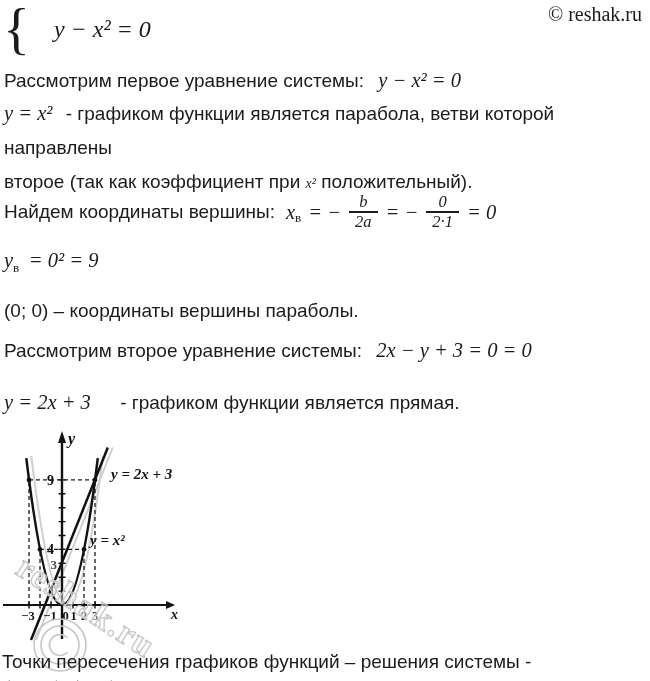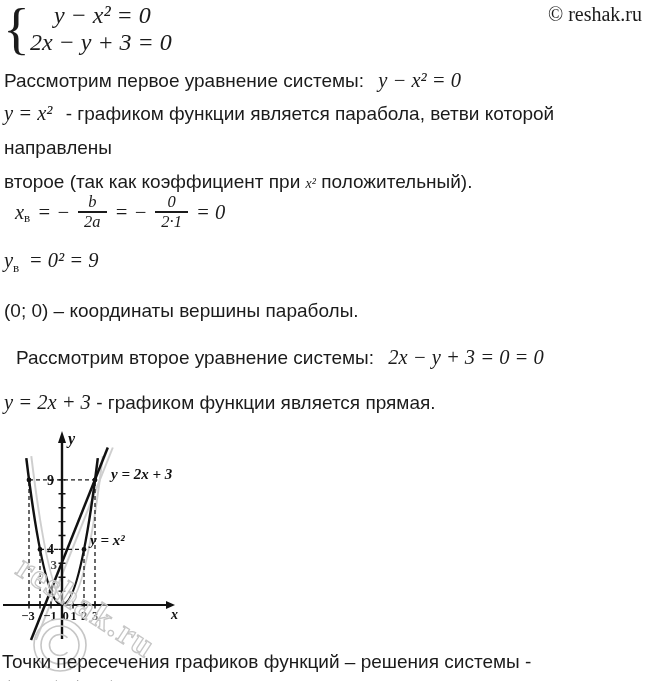--- a/index.html
+++ b/index.html
@@ -24,38 +24,38 @@
 </style>
 </head>
 <body>
 
 <div class="abs serif" style="right:8px;top:3px;font-size:20px;">© reshak.ru</div>
 
 <div class="abs" style="left:3px;top:0px;display:flex;align-items:center;">
   <span class="sysbrace">{</span>
   <div>
     <div class="syseq" style="padding-left:24px;">y − x² = 0</div>
-    <div class="syseq">2x − y + 3 = 0</div>
   </div>
 </div>
 
 <div class="abs t" style="left:4px;top:67px;">
   <span>Рассмотрим первое уравнение системы:</span>
   <span class="m" style="margin-left:9px;">y − x² = 0</span>
 </div>
 
 <div class="abs t" style="left:4px;top:96px;width:644px;line-height:34px;">
   <span class="m">y = x²</span>
   <span style="margin-left:8px;">- графиком функции является парабола, ветви которой направлены</span><br>
   <span>второе (так как коэффициент при</span>
   <span class="m" style="font-size:14px;font-family:Liberation Serif, serif;">x²</span>
   <span>положительный).</span>
 </div>
 
 <div class="abs" style="left:4px;top:189px;display:flex;align-items:center;height:46px;">
+  <span class="t">Найдем координаты вершины:</span>
   <span class="m" style="margin-left:11px;">x</span>
   <span class="subv" style="position:relative;top:6px;">в</span>
   <span class="m" style="margin:0 7px;">= −</span>
   <span class="frac">
     <span>b</span>
     <span class="frac-bar"></span>
     <span>2a</span>
   </span>
   <span class="m" style="margin:0 7px;">= −</span>
   <span class="frac">
@@ -68,28 +68,28 @@
 
 <div class="abs" style="left:4px;top:249px;">
   <span class="m">y</span><span class="subv" style="vertical-align:-5px;">в</span>
   <span class="m" style="margin-left:5px;">= 0² = 9</span>
 </div>
 
 <div class="abs t" style="left:4px;top:299px;">
   <span>(0; 0) – координаты вершины параболы.</span>
 </div>
 
-<div class="abs t" style="left:4px;top:344px;margin-left:12px;">
+<div class="abs t" style="left:4px;top:337px;">
   <span>Рассмотрим второе уравнение системы:</span>
   <span class="m" style="margin-left:9px;">2x − y + 3 = 0 = 0</span>
 </div>
 
 <div class="abs t" style="left:4px;top:389px;">
   <span class="m">y = 2x + 3</span>
-  <span style="margin-left:0;">- графиком функции является прямая.</span>
+  <span style="margin-left:24px;">- графиком функции является прямая.</span>
 </div>
 
 <svg class="graph-wrap" width="235" height="250" viewBox="0 0 235 250">
 
   <g fill="none" stroke="#c3c3c3" stroke-width="2" opacity="0.8">
     <path d="M26.3 31.2 Q62 324.8 97.8 31.2" transform="translate(5,-2)"></path>
     <path d="M31 213 L107.8 20.5" transform="translate(5,0)"></path>
   </g>
 
   <path d="M29 52.9 H95 M40 122.4 H84 M29 178 V52.9 M40 178 V122.4 M84 178 V122.4 M95 178 V52.9" fill="none" stroke="#1b1b1b" stroke-width="1.3" stroke-dasharray="4 3"></path>

